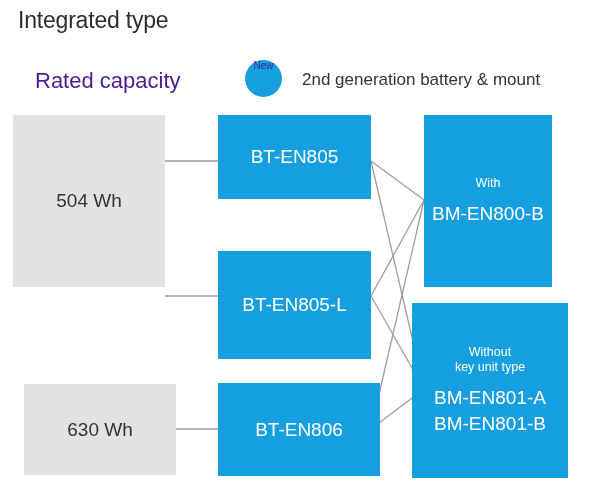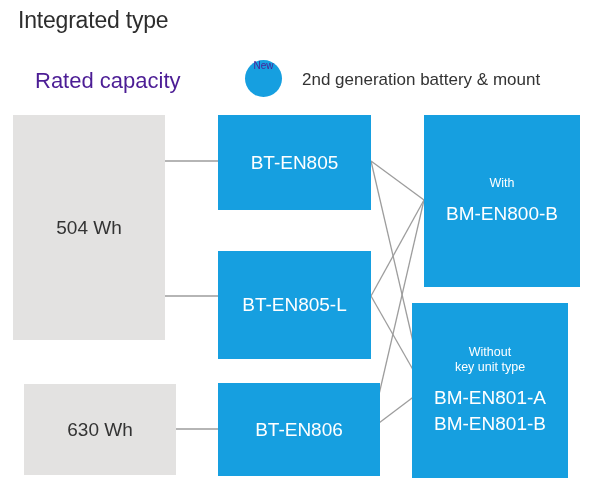--- a/index.html
+++ b/index.html
@@ -61,26 +61,26 @@
   .gray-box {
     background: #e3e2e1;
     color: #333333;
     font-size: 19px;
   }
   .blue-box {
     background: #169fe0;
     color: #ffffff;
     font-size: 19px;
   }
-  .box-504   { left: 13px;  top: 115px; width: 152px; height: 225px; }
+  .box-504   { left: 13px;  top: 115px; width: 152px; height: 172px; }
   .box-630   { left: 13px;  top: 384px; width: 152px; height: 91px; margin-left: 11px;  }
-  .box-bt1   { left: 218px; top: 115px; width: 153px; height: 95px;  }
+  .box-bt1   { left: 218px; top: 115px; width: 153px; height: 84px;  }
   .box-bt2   { left: 218px; top: 251px; width: 153px; height: 108px;  }
   .box-bt3   { left: 218px; top: 383px; width: 162px; height: 93px;  }
-  .box-bm1   { left: 424px; top: 115px; width: 156px; height: 172px; }
+  .box-bm1   { left: 424px; top: 115px; width: 128px; height: 172px; }
   .box-bm2   { left: 412px; top: 303px; width: 156px; height: 175px; }
   .mount-box { flex-direction: column; }
   .mount-type {
     font-size: 12.5px;
     line-height: 15px;
     margin-bottom: 10px;
   }
   .mount-model {
     font-size: 19px;
     line-height: 26px;

